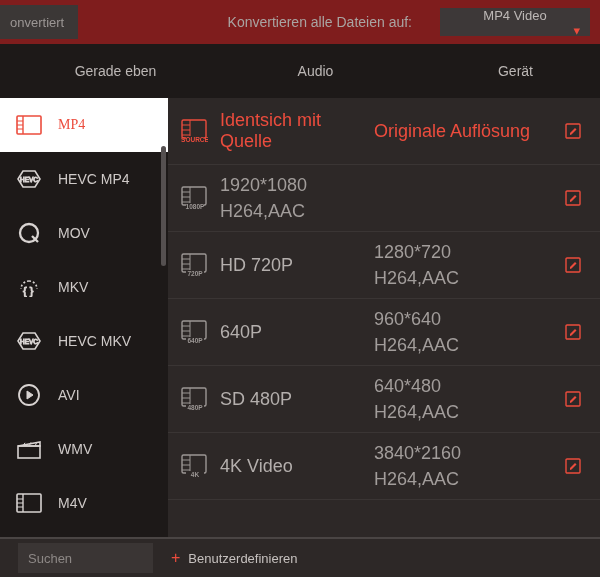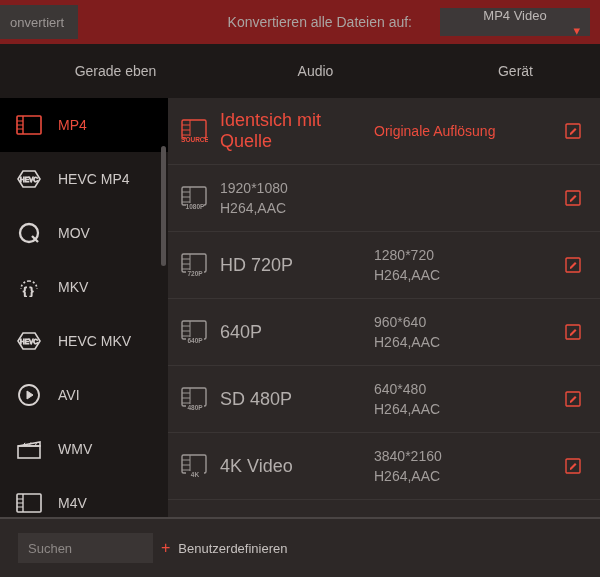--- a/index.html
+++ b/index.html
@@ -102,22 +102,23 @@
     height: 54px;
     display: flex;
     align-items: center;
     gap: 16px;
     padding-left: 16px;
     color: #cfcac8;
     font-size: 14px;
     cursor: pointer;
   }
   .format-item.selected {
-    background: #000000;
+    background: #ffffff;
     color: #ec4c3d;
+    font-family: Liberation Serif, serif;
   }
   .format-icon {
     width: 26px;
     height: 22px;
     display: flex;
     align-items: center;
     justify-content: center;
   }
   .format-item.selected .format-icon svg { stroke: #ec4c3d; fill: none;}
   .format-icon svg { stroke: #d8d3d1; fill: none; }
@@ -156,43 +157,43 @@
     flex-shrink: 0;
   }
   .preset-title {
     width: 142px;
     font-size: 18px;
     color: #b4afad;
   }
   .preset-row.highlight .preset-title { color: #ec4c3d; }
   .preset-details {
     flex: 1;
-    font-size: 14px;
+    font-size: 18px;
     line-height: 1.45;
     color: #a29d9b;
   }
   .preset-row.highlight .preset-details { color: #ec4c3d; }
   .preset-edit {
     width: 22px;
     color: #ec4c3d;
     flex-shrink: 0;
     display:flex;
     align-items:center;
     justify-content:center;
   }
 
   
   .bottombar {
-    height: 60px;
+    height: 40px;
     background: #2d2827;
     border-top: 2px solid #4a4544;
     display: flex;
     align-items: center;
     padding: 0 18px;
-    gap: 8px;
+    gap: 18px;
   }
   .search-box {
     width: 135px;
     height: 30px;
     background: #3a3534;
     display: flex;
     align-items: center;
     padding: 0 10px;
     color: #8d8886;
     font-size: 13px;

